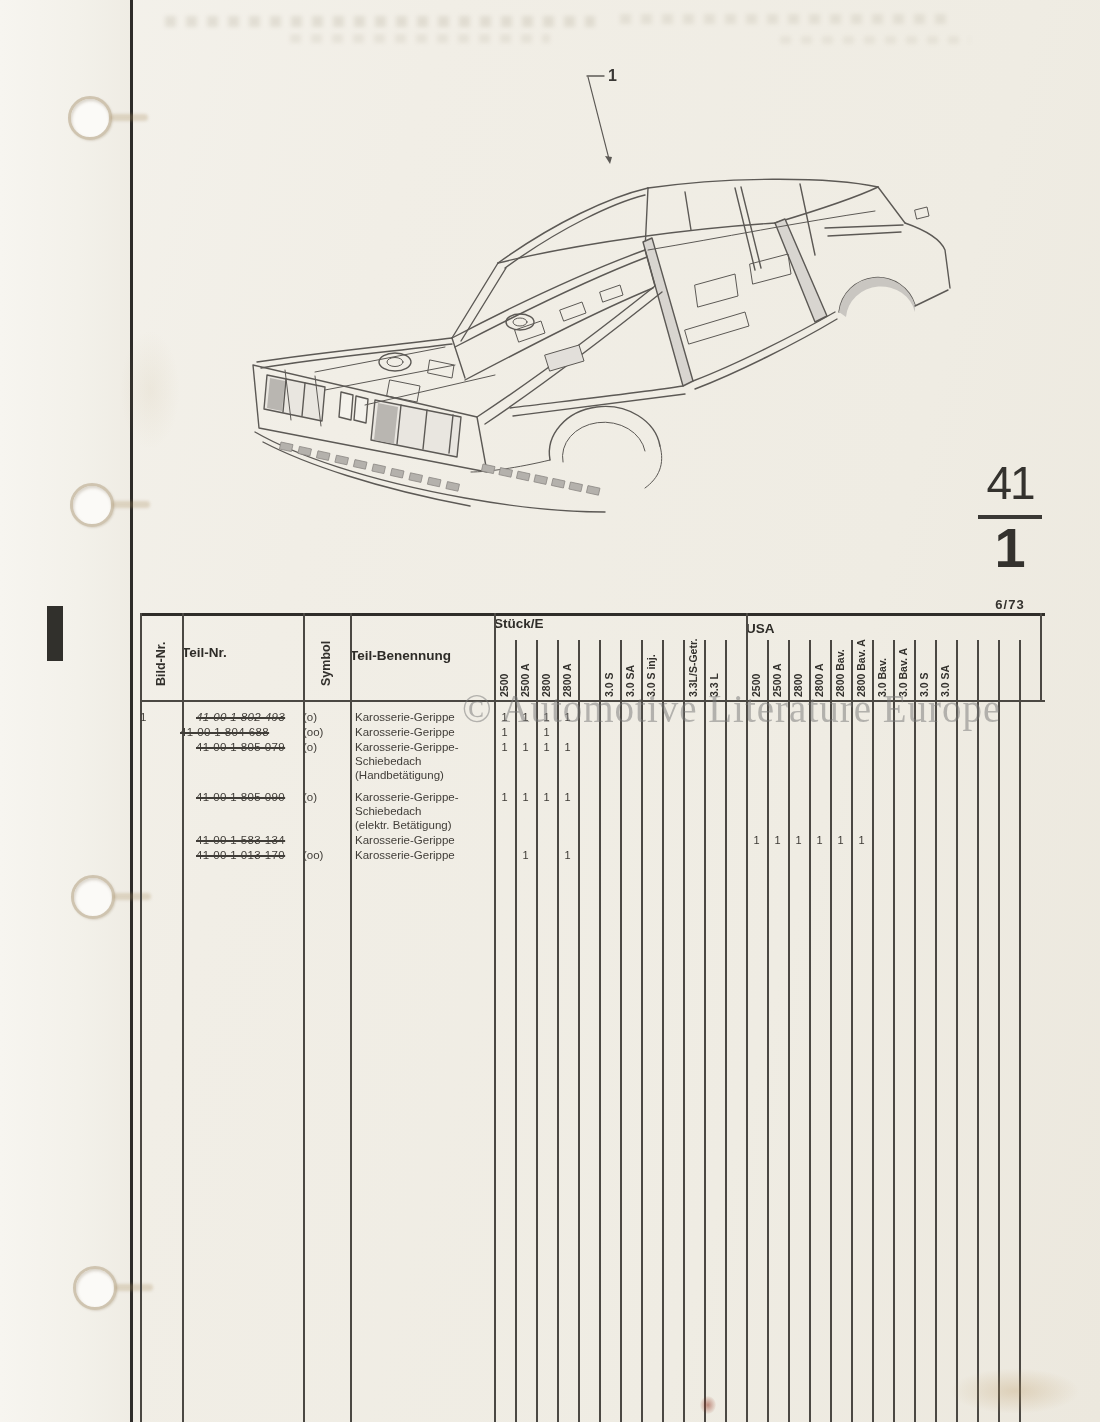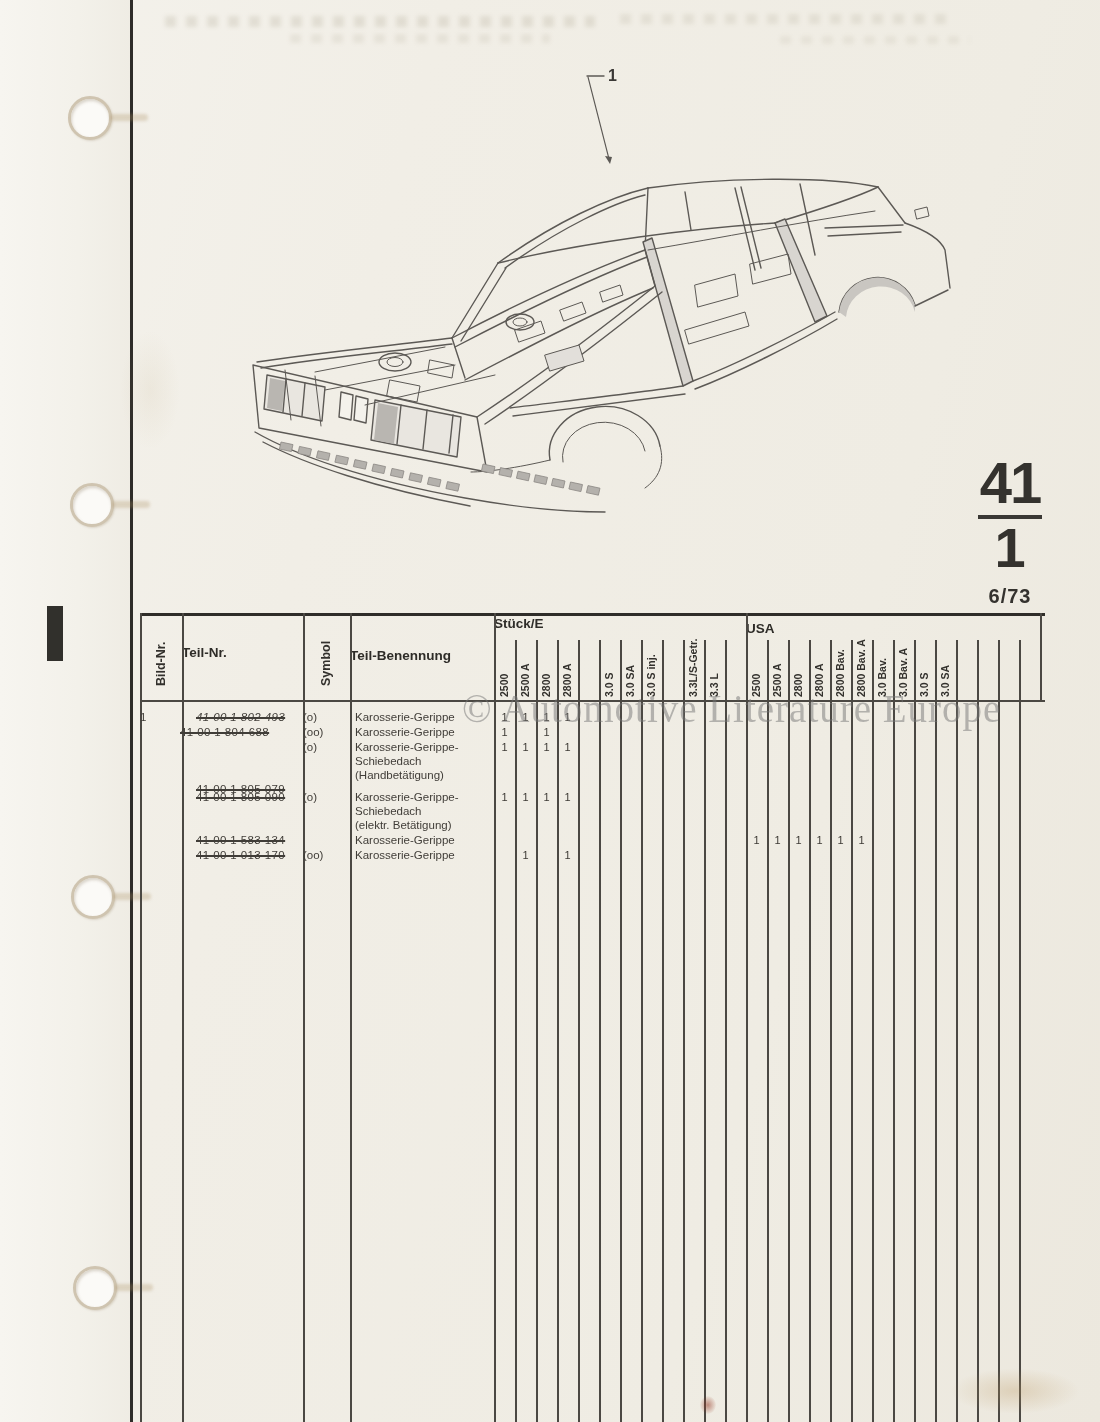--- a/index.html
+++ b/index.html
@@ -16,24 +16,24 @@
   .hole-smudge{position:absolute;height:7px;border-radius:4px;
         background:rgba(170,140,95,.28);filter:blur(1.5px);}
   #tab-mark{position:absolute;left:47px;top:606px;width:16px;height:55px;background:#31302c;}
   
   .smudge{position:absolute;filter:blur(2px);opacity:.5;
           background:repeating-linear-gradient(90deg,rgba(150,140,115,.35) 0 11px,rgba(0,0,0,0) 11px 21px);}
   
   #figure{position:absolute;left:215px;top:60px;}
   
   #pageno{position:absolute;left:960px;top:455px;width:100px;text-align:center;color:#34322e;}
-  #sect-num{font-size:58px;font-weight:bold;letter-spacing:-2px;line-height:56px;}
+  #sect-num{font-size:46px;font-weight:normal;letter-spacing:-2px;line-height:56px;}
   #pageno-rule{width:64px;height:4px;background:#3a3834;margin:4px auto 2px auto;}
   #page-num{font-size:56px;font-weight:bold;line-height:54px;}
-  #edition{font-size:20px;font-weight:bold;margin-top:10px;letter-spacing:1px;}
+  #edition{font-size:13px;font-weight:bold;margin-top:22px;letter-spacing:1px;}
   
   #watermark{position:absolute;left:462px;top:686px;width:800px;white-space:nowrap;
              font-family:"Liberation Serif","DejaVu Serif",serif;font-size:39px;
              color:rgba(118,118,118,.5);letter-spacing:1px;z-index:40;}
   
   .hline,.vline{position:absolute;background:#4b4843;}
   .thick{background:#2f2d29;}
   .hdr-label{position:absolute;font-weight:bold;color:#2e2c28;}
   .vlabel{position:absolute;transform:rotate(-90deg);transform-origin:left bottom;
           white-space:nowrap;font-weight:bold;color:#33312d;}
@@ -284,21 +284,21 @@
       <div class="cell" style="left: 355px; top: 711px;">Karosserie-Gerippe</div>
       <div class="qty" style="left: 494px; top: 711px;">1</div>
       <div class="qty" style="left: 515px; top: 711px;">1</div>
       <div class="qty" style="left: 536px; top: 711px;">1</div>
       <div class="qty" style="left: 557px; top: 711px;">1</div>
       <div class="cell strike" style="left: 180px; top: 726px;">41 00 1 804 688</div>
       <div class="cell center" style="left: 303px; top: 726px; width: 47px;">(oo)</div>
       <div class="cell" style="left: 355px; top: 726px;">Karosserie-Gerippe</div>
       <div class="qty" style="left: 494px; top: 726px;">1</div>
       <div class="qty" style="left: 536px; top: 726px;">1</div>
-      <div class="cell strike" style="left: 196px; top: 783px;">41 00 1 805 079</div>
+      <div class="cell strike" style="left: 196px; top: 741px;">41 00 1 805 079</div>
       <div class="cell center" style="left: 303px; top: 741px; width: 47px;">(o)</div>
       <div class="cell" style="left: 355px; top: 741px;">Karosserie-Gerippe-</div>
       <div class="cell" style="left: 355px; top: 755px;">Schiebedach</div>
       <div class="cell" style="left: 355px; top: 769px;">(Handbetätigung)</div>
       <div class="qty" style="left: 494px; top: 741px;">1</div>
       <div class="qty" style="left: 515px; top: 741px;">1</div>
       <div class="qty" style="left: 536px; top: 741px;">1</div>
       <div class="qty" style="left: 557px; top: 741px;">1</div>
       <div class="cell strike" style="left: 196px; top: 791px;">41 00 1 805 090</div>
       <div class="cell center" style="left: 303px; top: 791px; width: 47px;">(o)</div>

